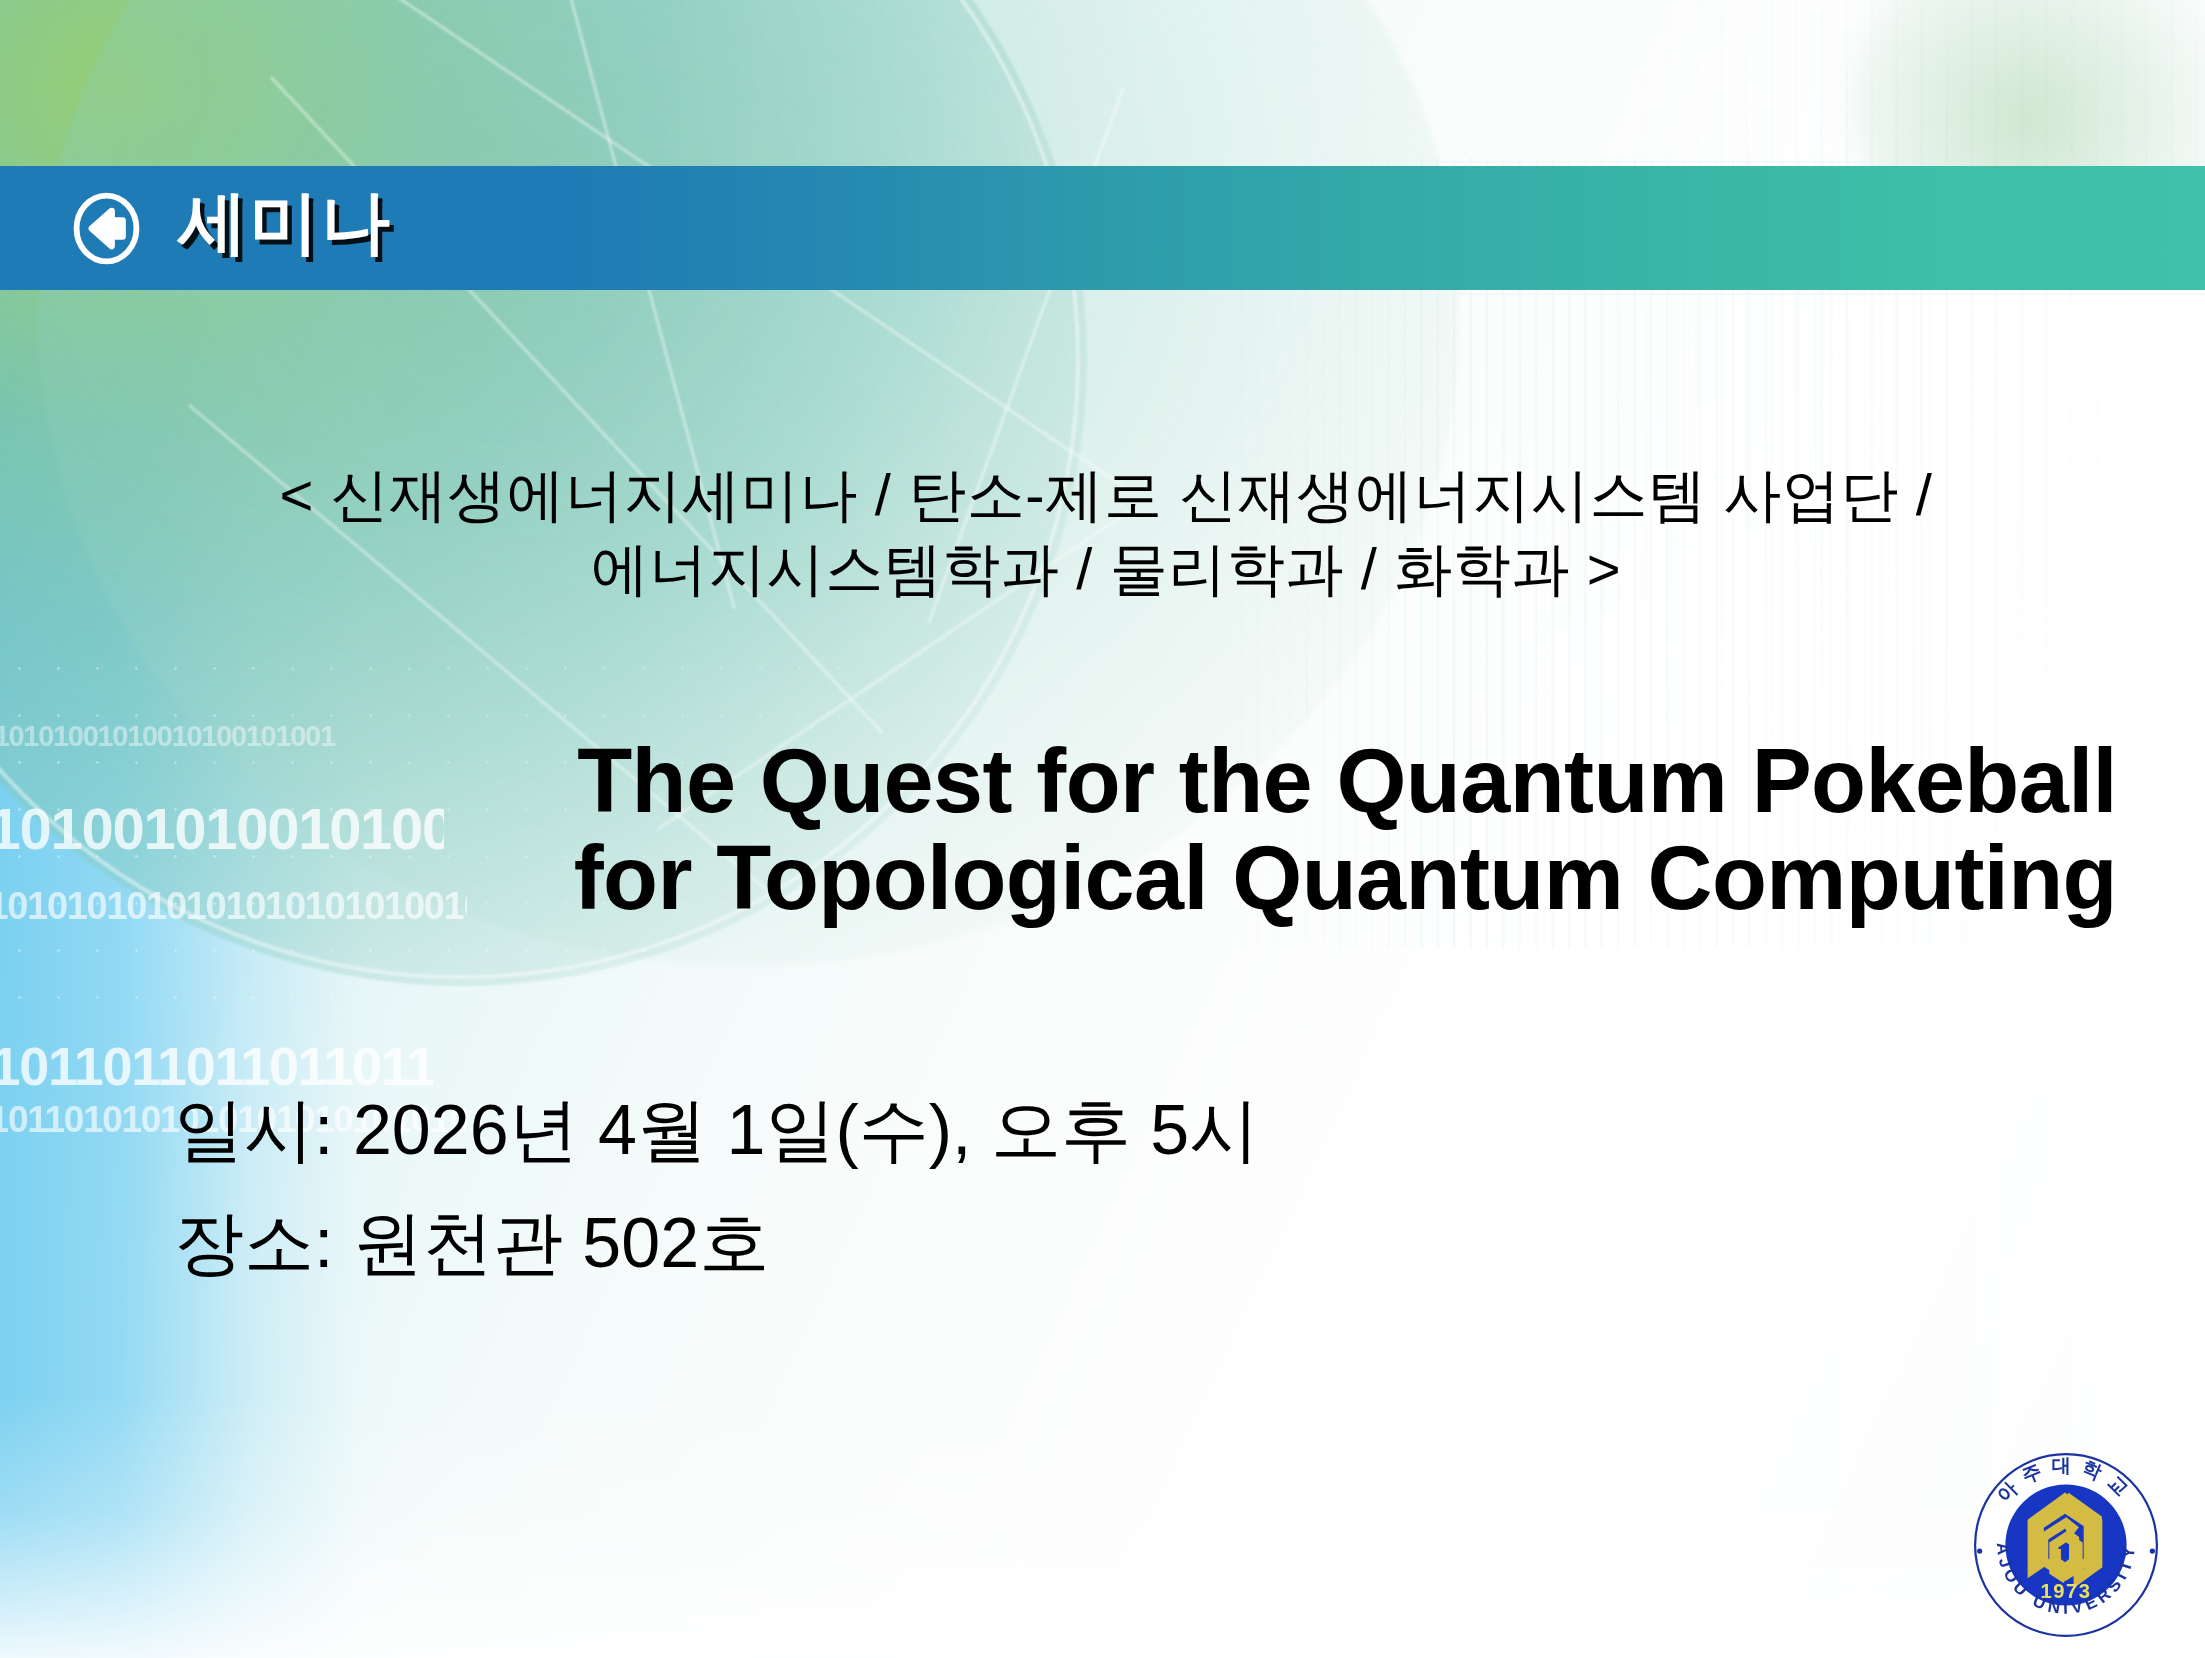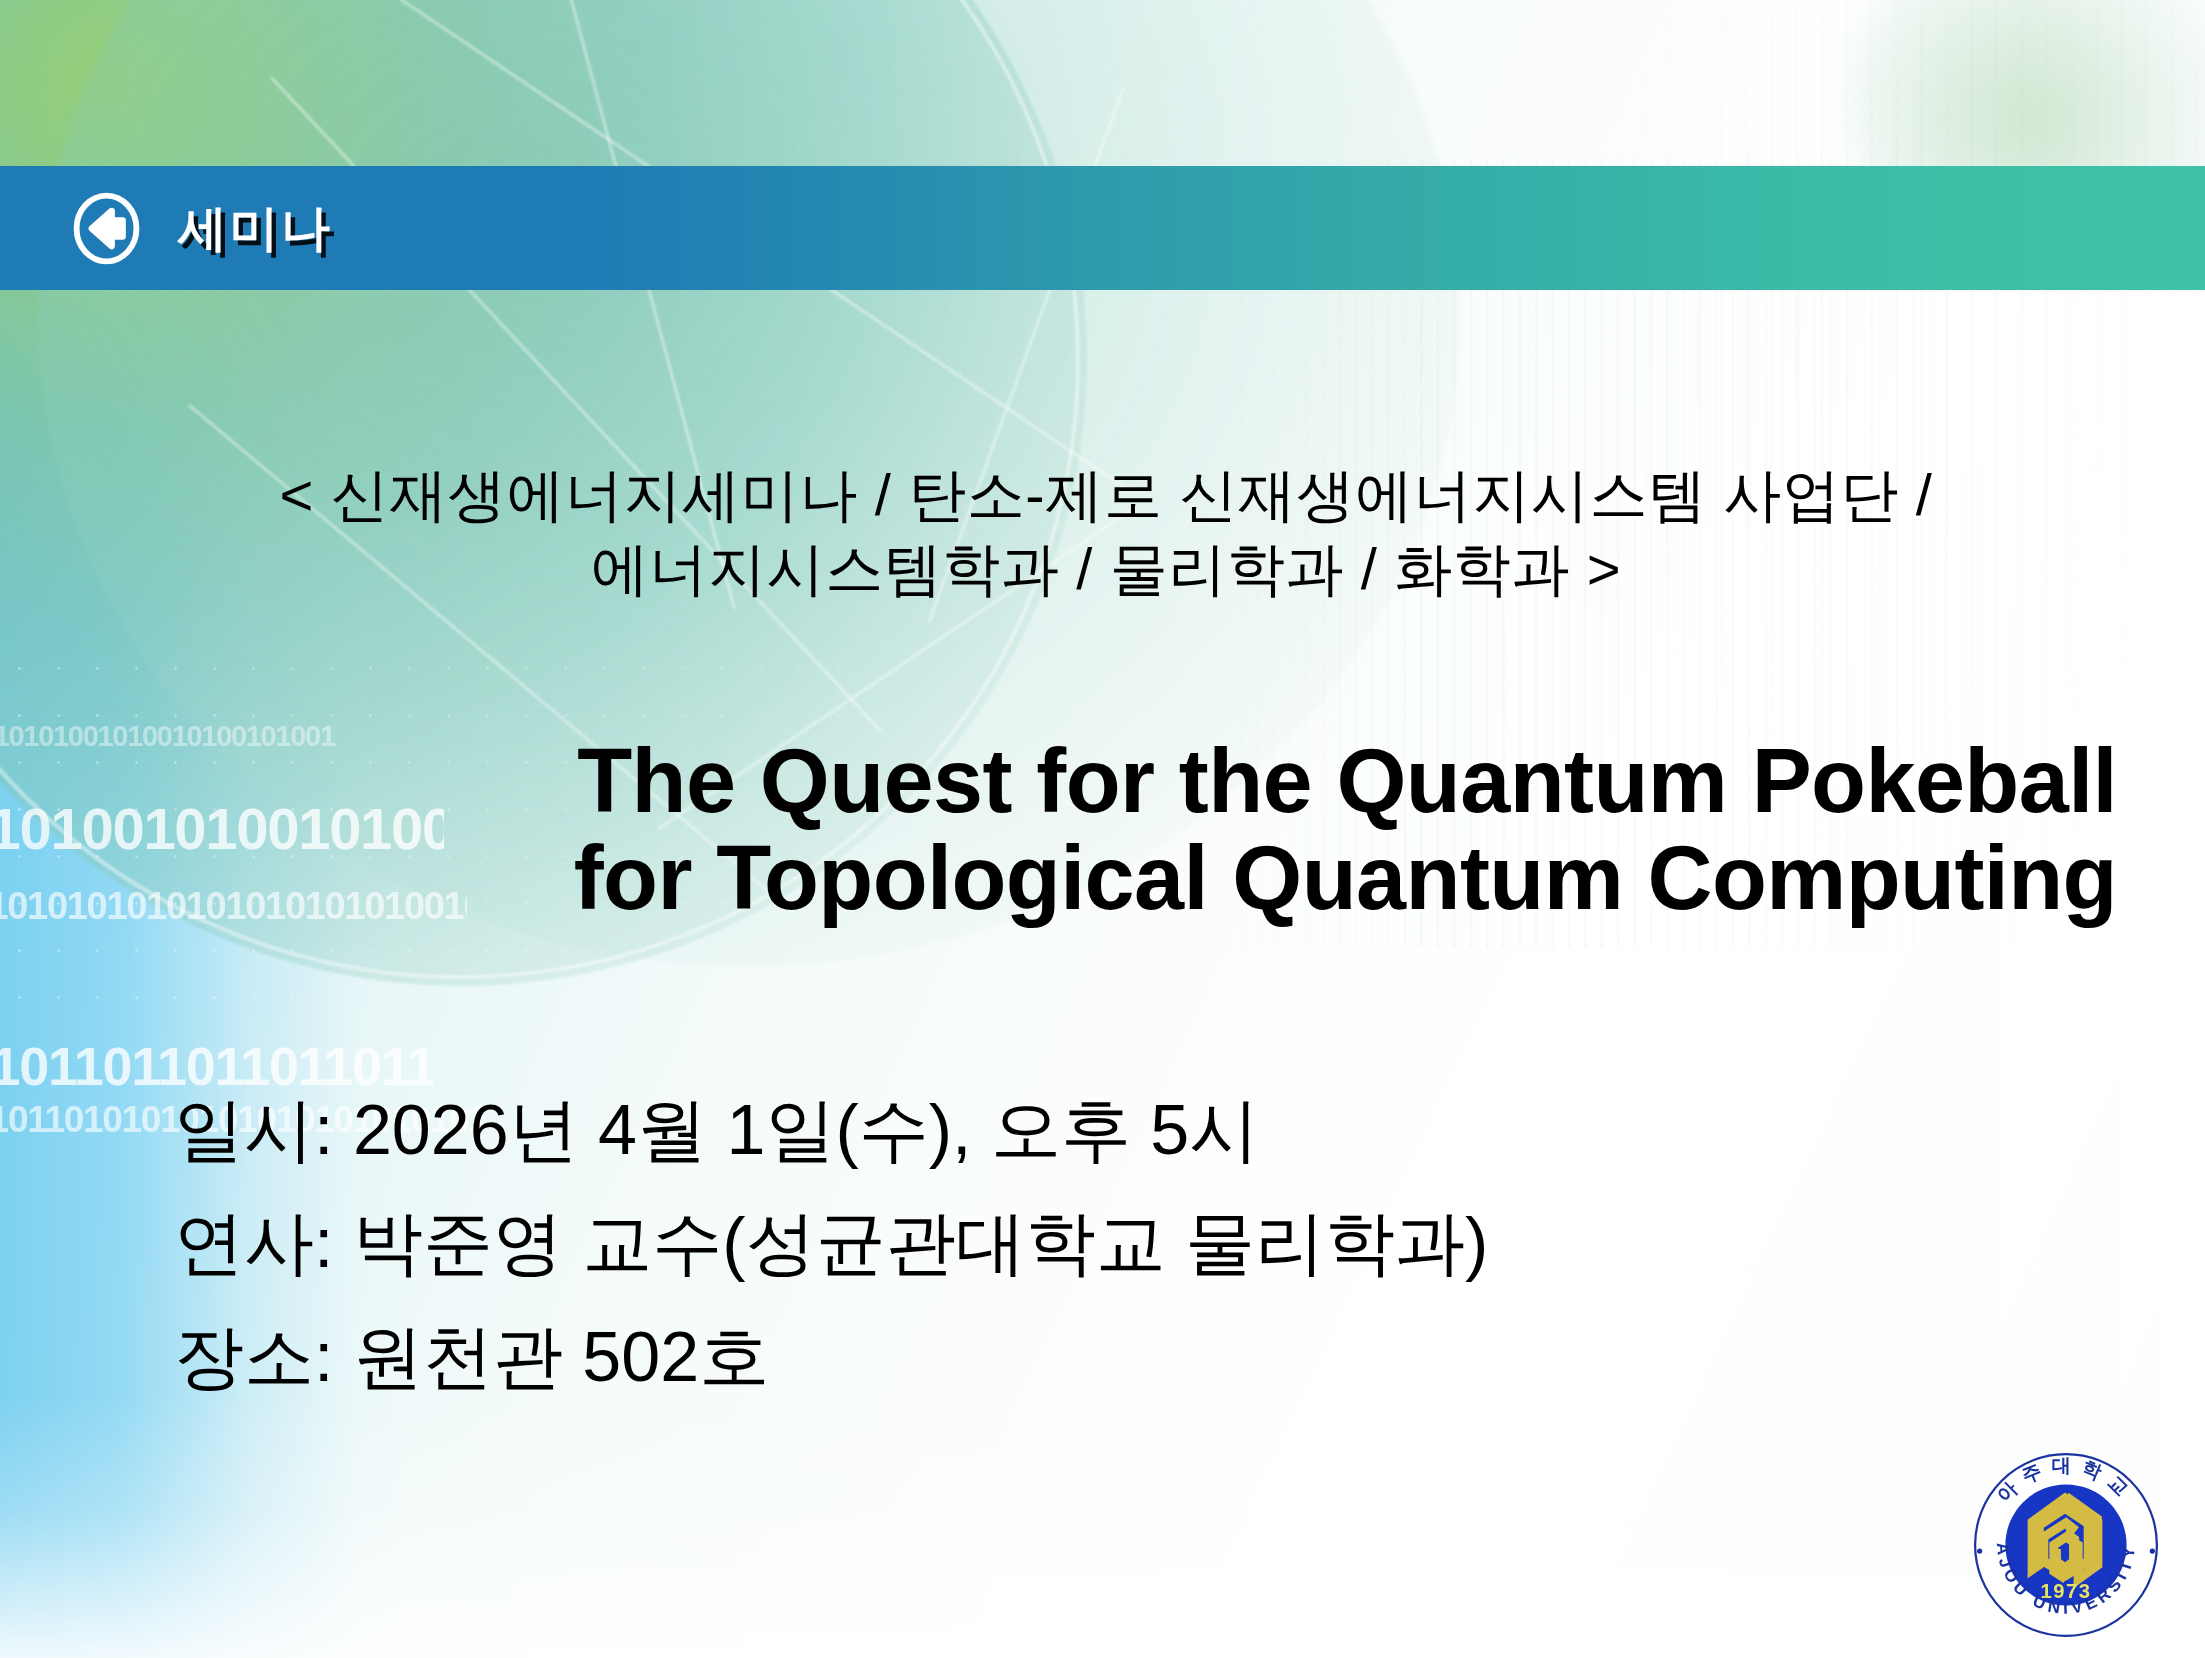--- a/index.html
+++ b/index.html
@@ -181,26 +181,27 @@
        #33a9a9 62%,
        #39b6a7 76%,
        #3dbfa8 88%,
        #3fc2a9 100%);
     display:flex; align-items:center;
     padding-left:70px;
   }
   .back-icon { width:73px; height:73px; flex:0 0 auto; display:block; }
   .header-title {
     margin-left:35px;
-    font-size:49px;
+    font-size:69px;
     font-weight:bold;
     color:#ffffff;
     letter-spacing:2.5px;
     line-height:1;
     text-shadow:4.4px 5px 0 rgba(0,0,0,0.88);
+    font-family:Liberation Mono, monospace;
   }
 
   
   .subtitle {
     position:absolute;
     left:114px; top:442px; width:1984px;
     text-align:center;
     font-size:58px;
     font-weight:400;
     line-height:1.28;
@@ -298,21 +299,20 @@
     <div>에너지시스템학과 / 물리학과 / 화학과 &gt;</div>
   </div>
 
   <div class="main-title">
     <span class="tl">The Quest for the Quantum Pokeball</span>
     <span class="tl">for Topological Quantum Computing</span>
   </div>
 
   <div class="details">
     <div class="detail-line">일시: 2026년 4월 1일(수), 오후 5시</div>
-    <div class="detail-line">연사: 박준영 교수(성균관대학교 물리학과)</div>
     <div class="detail-line">장소: 원천관 502호</div>
   </div>
 
   <div class="logo-wrap">
     <svg class="logo-svg" viewBox="0 0 200 200">
       <defs>
         <path id="arcTop" d="M 28,100 A 72,72 0 0 1 172,100"></path>
         <path id="arcBottom" d="M 32,100 A 68,68 0 0 0 168,100"></path>
       </defs>
 

